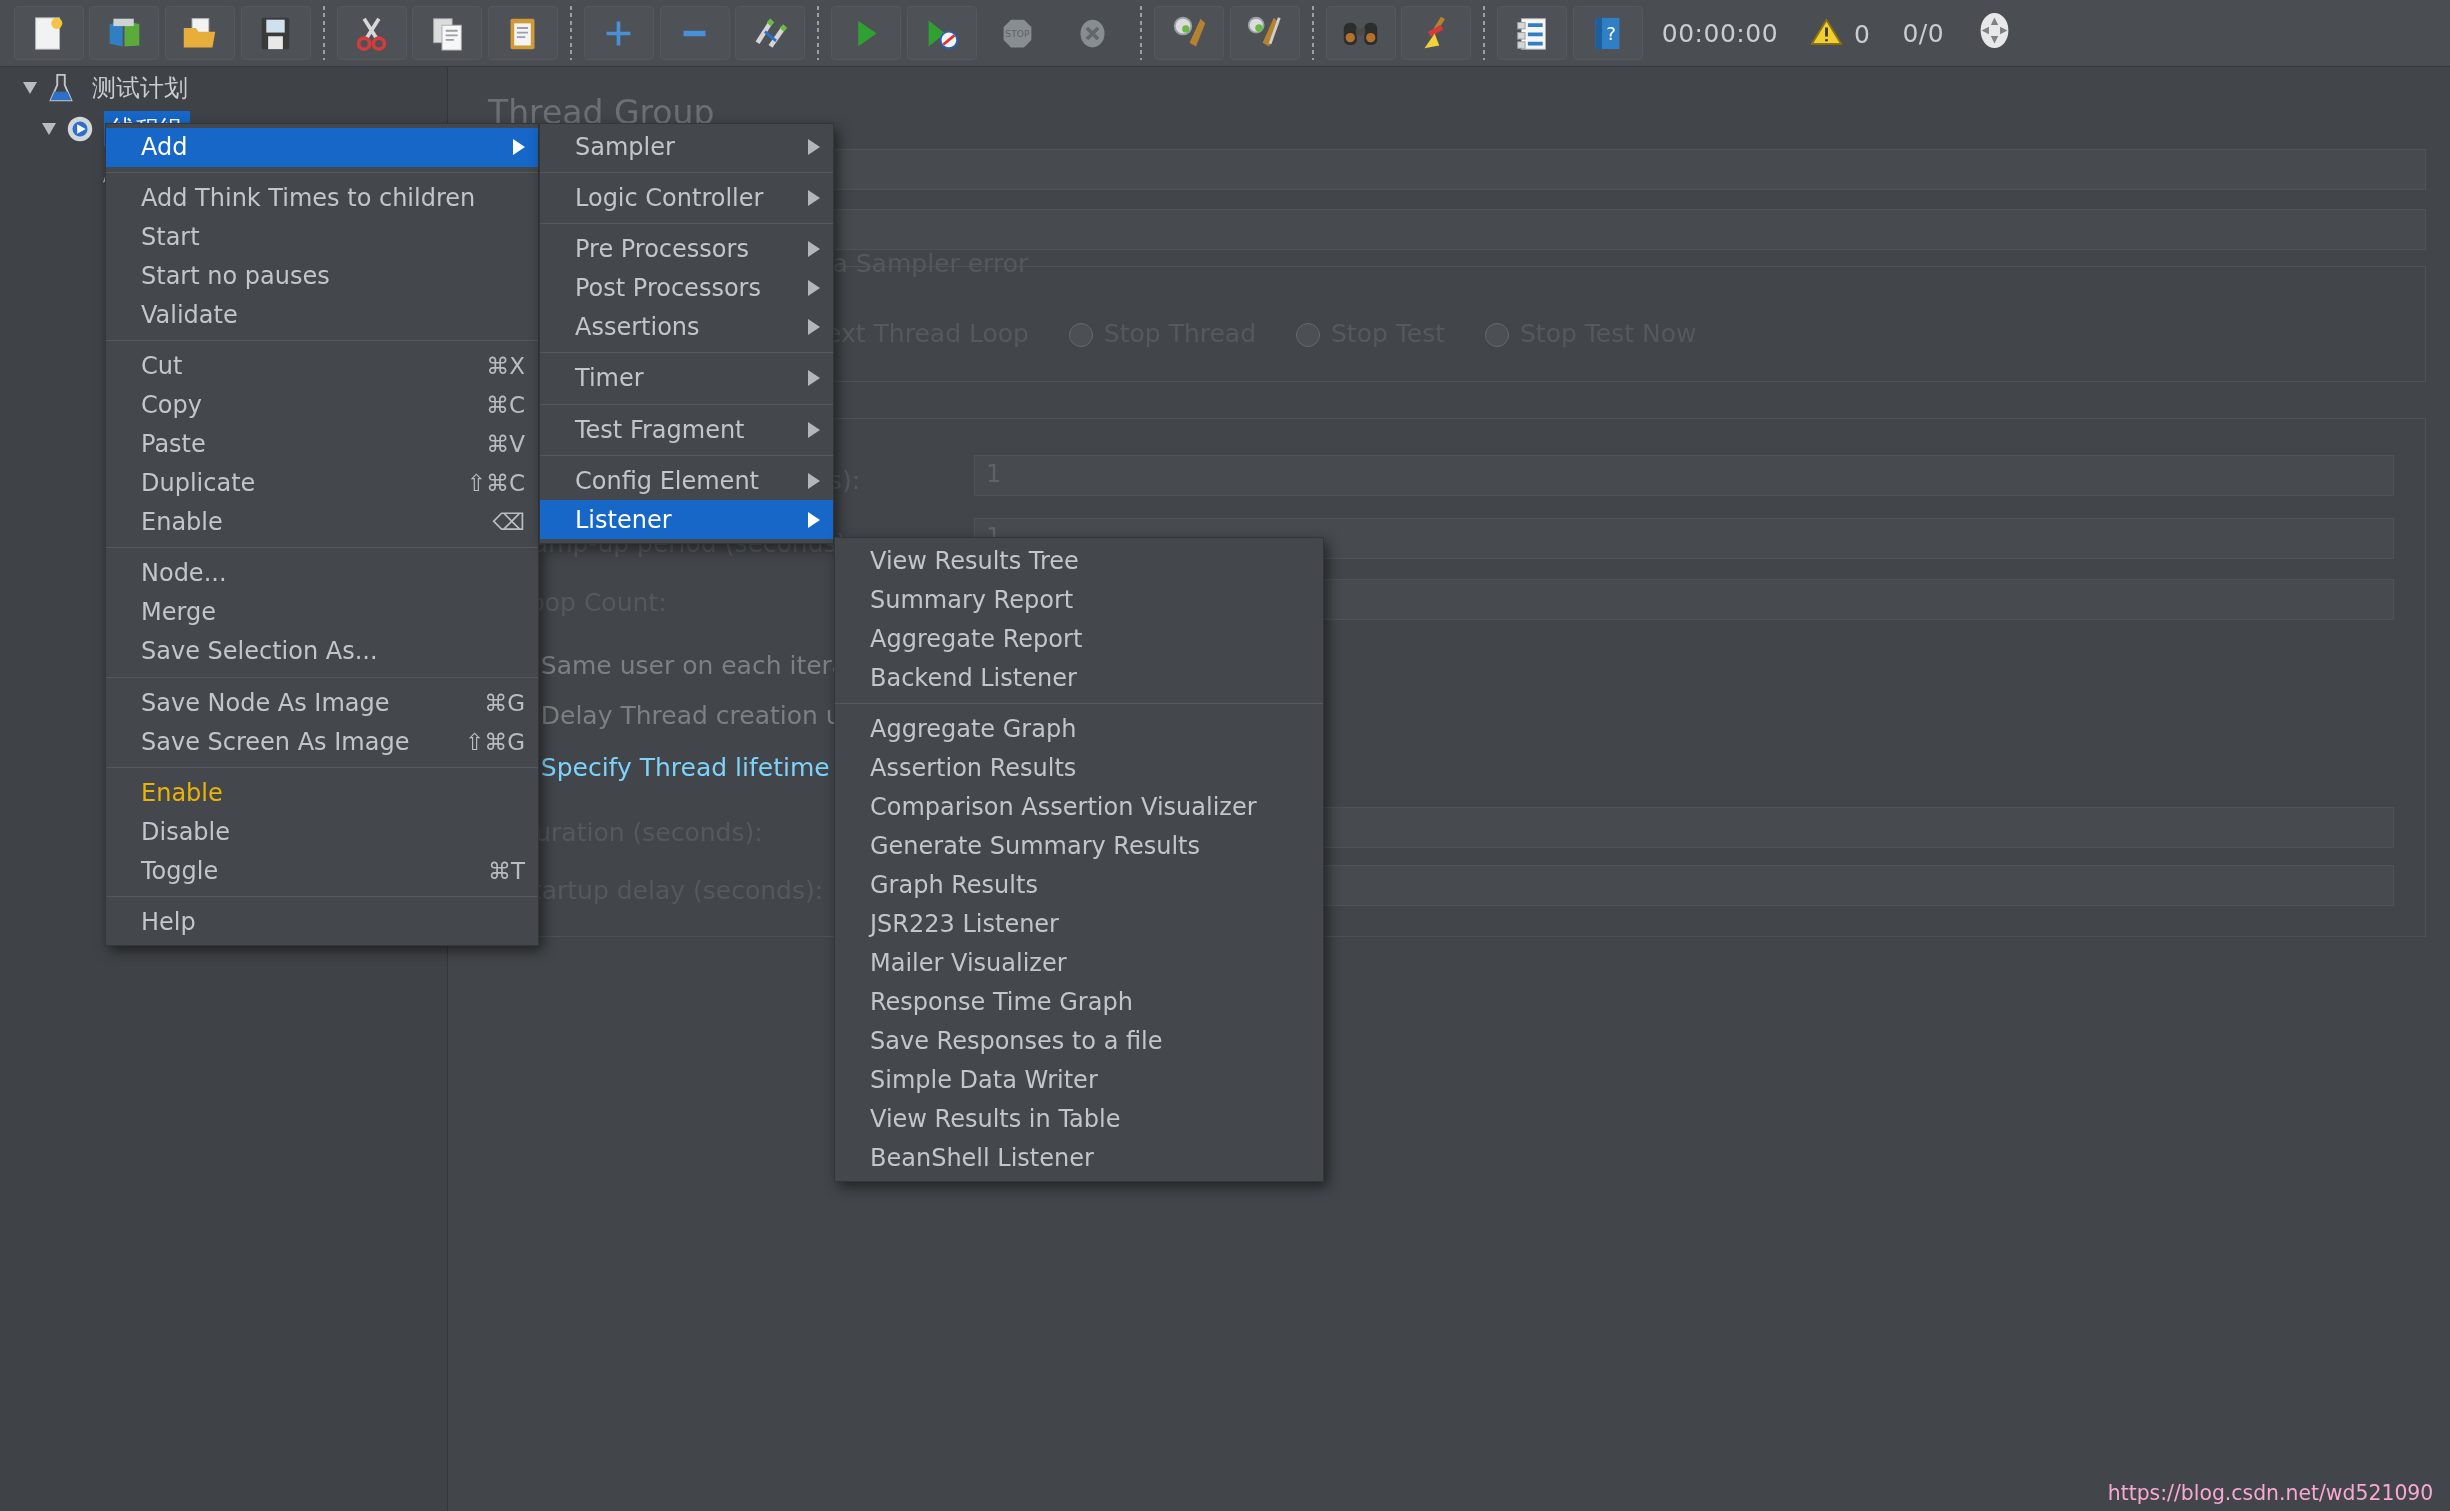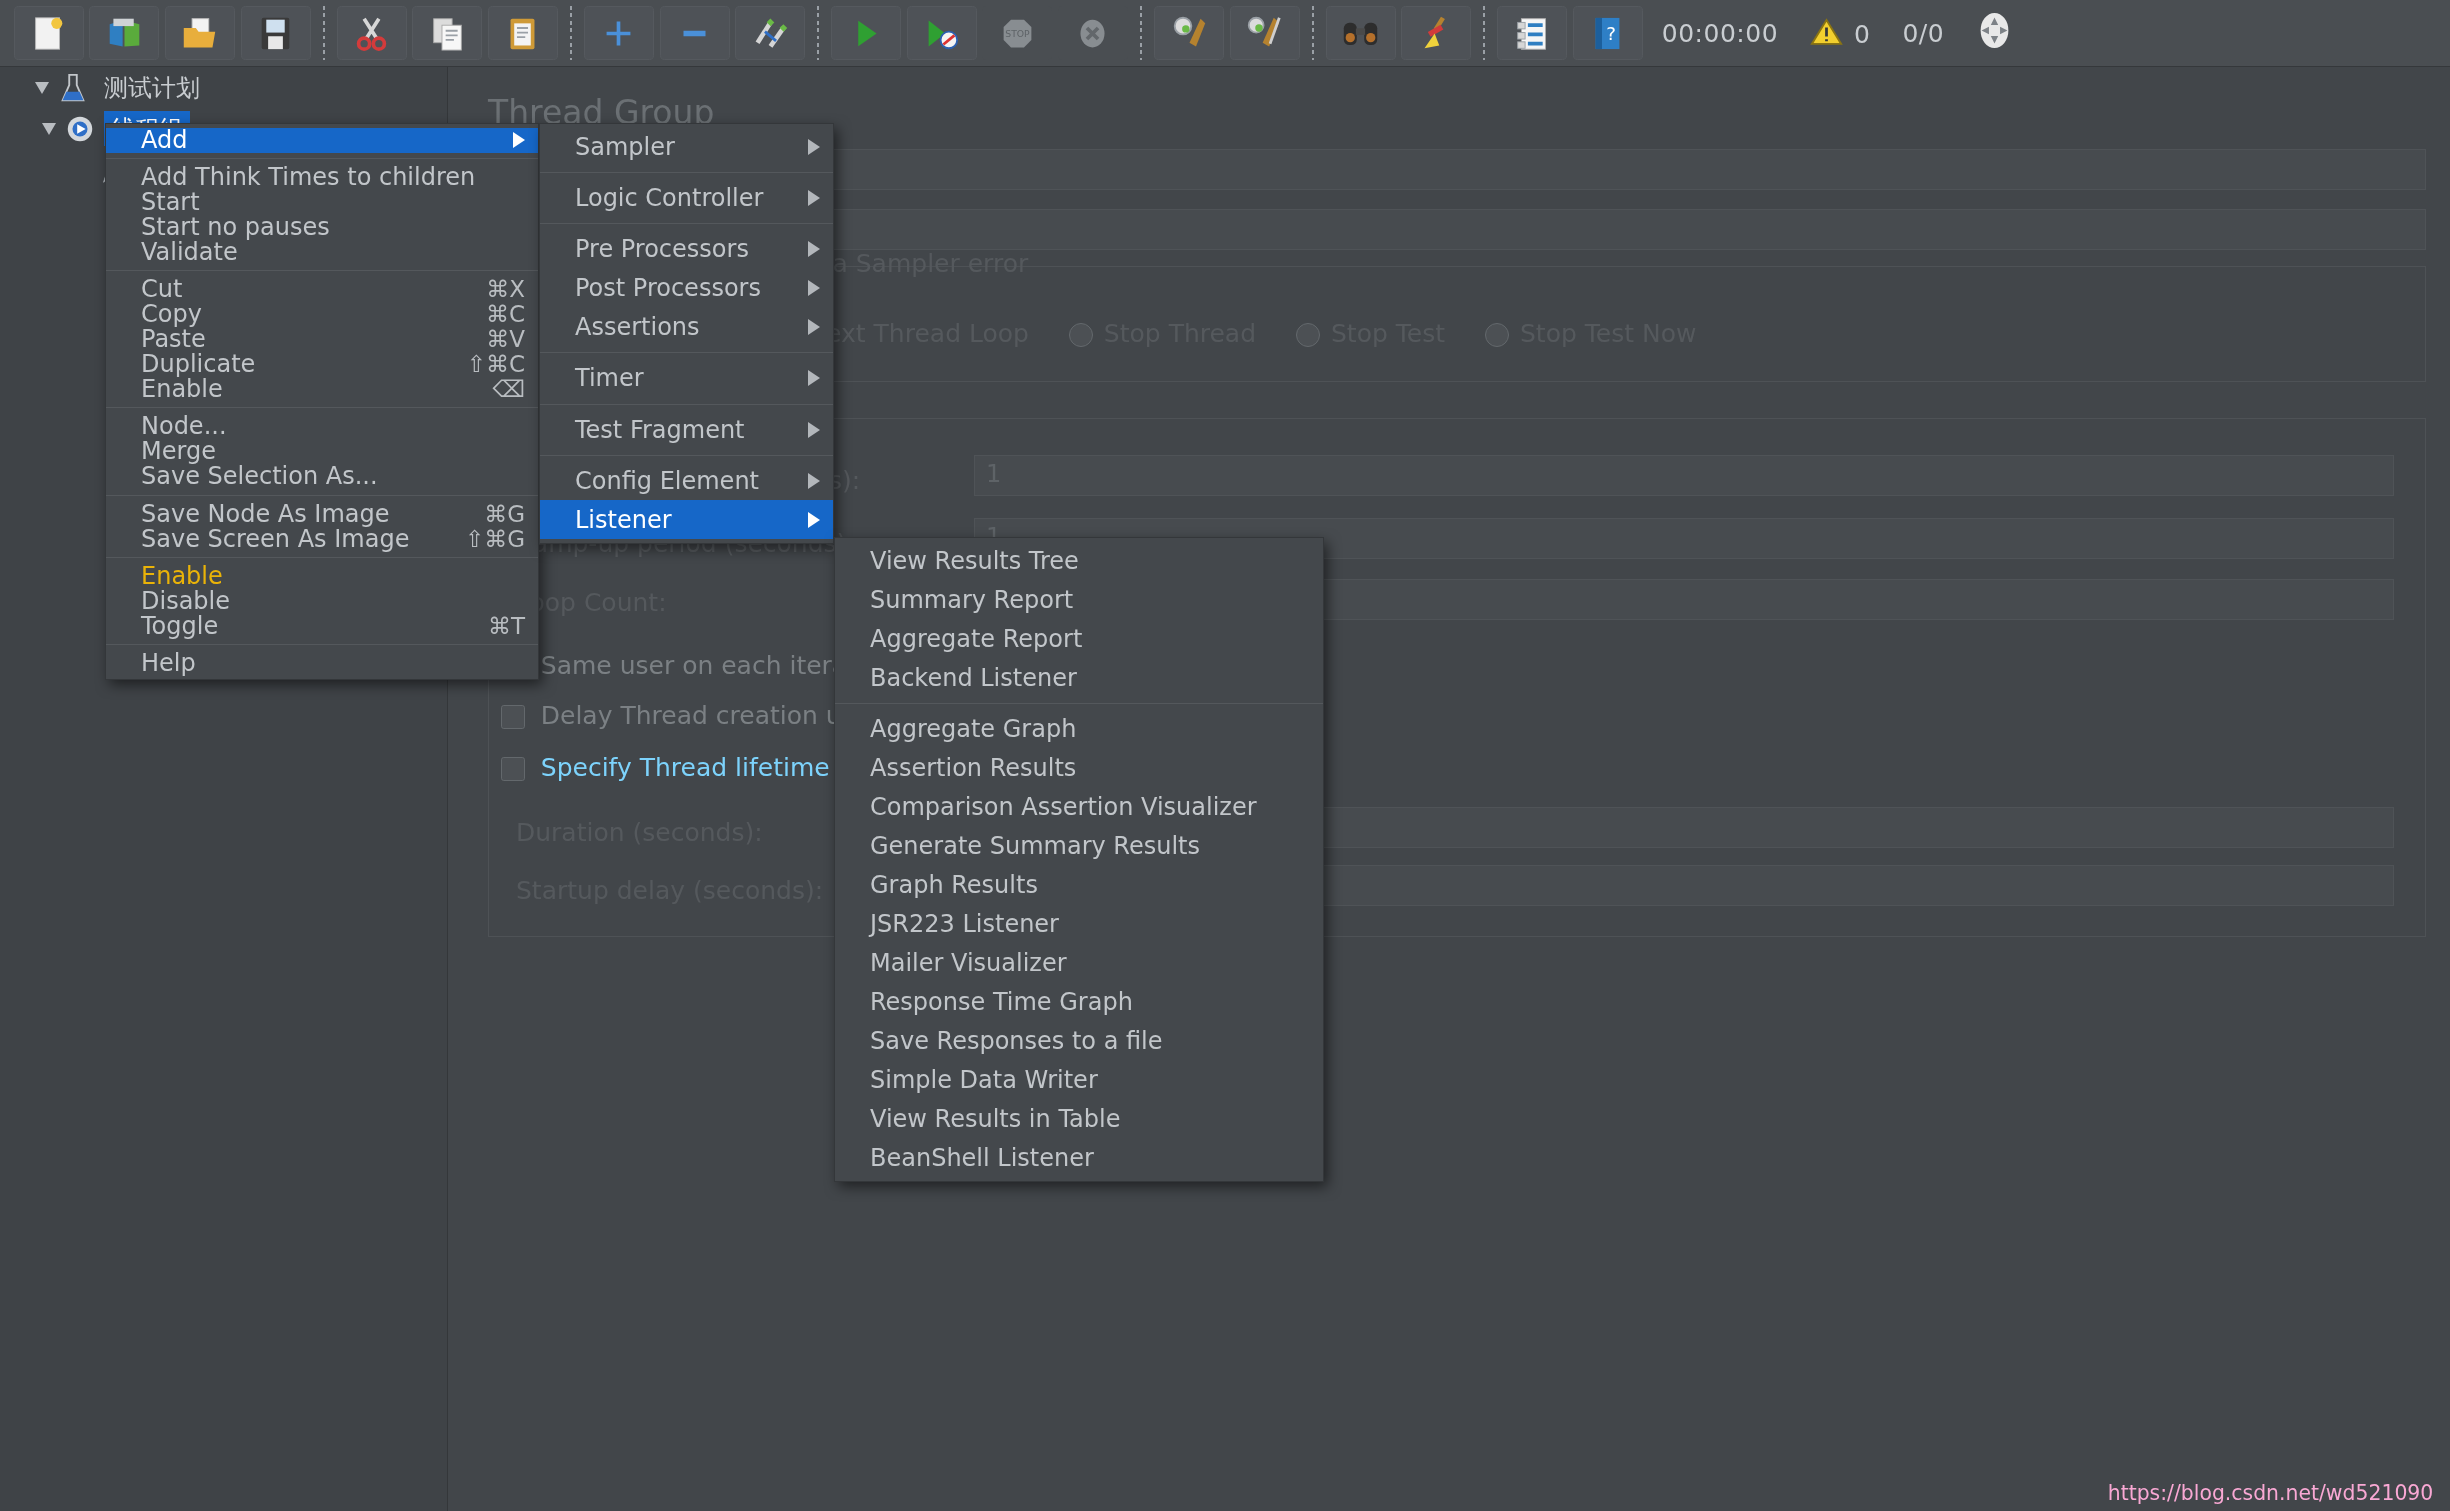--- a/index.html
+++ b/index.html
@@ -39,21 +39,21 @@
 
   
   .sidebar {
     position: absolute; left: 0; top: 67px; width: 448px; height: 1445px;
     background: #3f4347; border-right: 0.9px solid #34373a;
   }
   .tree-row {
     display: flex; align-items: center; height: 41px; padding-left: 9.3px;
     color: #c8ccd0; font-size: 24px; white-space: nowrap;
   }
-  .tree-row.indent1 { padding-left: 36px; }
+  .tree-row.indent1 { padding-left: 24px; }
   .tree-row.indent2 { padding-left: 61px; }
   .tree-row .label { padding: 1.9px 7.4px; }
   .tree-row.selected .label { background: #1667c8; color: #ffffff; }
   .tri {
     width: 0; height: 0; margin-right: 9.3px;
     border-left: 12px solid #b9bdc1; border-top: 7.4px solid transparent;
     border-bottom: 7.4px solid transparent; transform: rotate(90deg);
   }
   .tree-icon { width: 32px; height: 32px; margin-right: 7.4px; flex: none; }
 
@@ -110,21 +110,21 @@
     border-left: 12px solid #b3b7bb; border-top: 8.3px solid transparent;
     border-bottom: 8.3px solid transparent;
   }
   .mi.sel .arrow { border-left-color: #ffffff; }
   .msep { height: 0.9px; background: #54585c; margin: 5.6px 0; }
 
   #menu-context { left: 105px; top: 123px; width: 434px; }
   #menu-add     { left: 539px; top: 123px; width: 295px; }
   #menu-listener{ left: 834px; top: 537px; width: 490px; }
 
-  #menu-context .mi { height: 25px; }
+  #menu-context .mi { height: 39px; }
 </style>
 </head>
 <body>
 
 <div id="app">
 
   <div class="toolbar">
 
     <div class="tb-btn">
       <svg width="35" height="37" viewBox="0 0 38 40">

